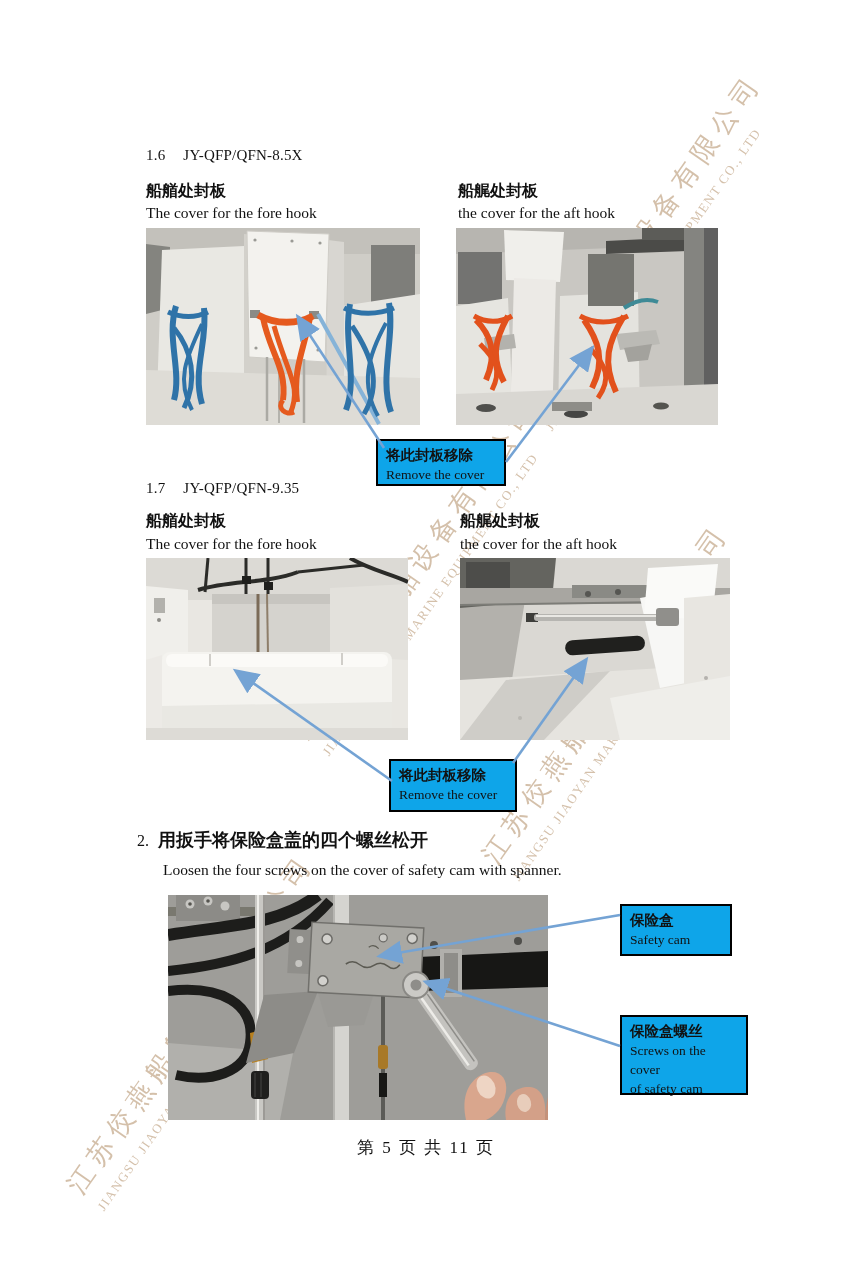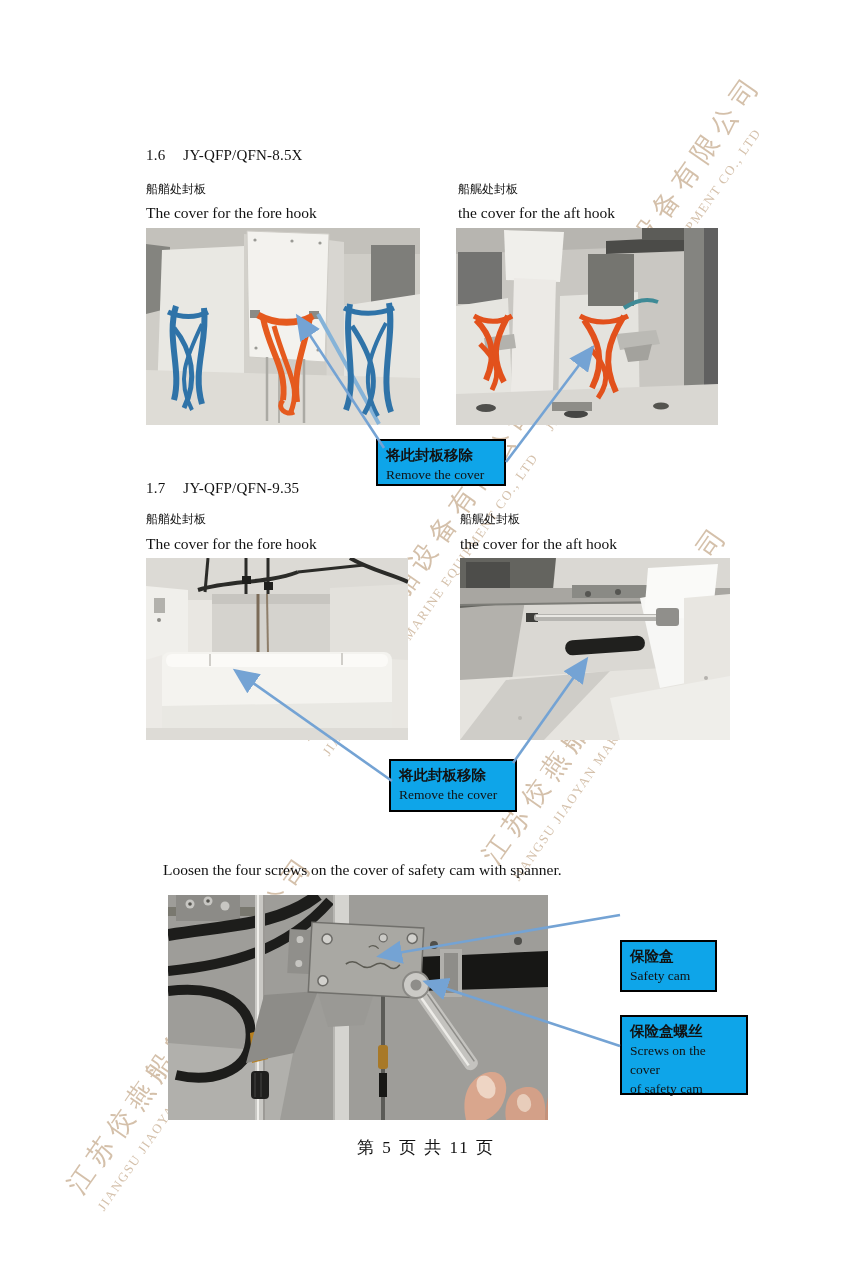--- a/index.html
+++ b/index.html
@@ -7,21 +7,21 @@
         font-family:"Liberation Serif","DejaVu Serif",serif;color:#111;}
   .abs{position:absolute;}
   
   .wm{position:absolute;z-index:1;transform:translate(-50%,-50%) rotate(-55deg);
       color:rgba(176,140,100,0.55);text-align:left;pointer-events:none;white-space:nowrap;}
   .wm-cn{font-size:27px;letter-spacing:7px;font-weight:400;}
   .wm-en{font-size:13px;letter-spacing:1.6px;margin-top:7px;}
   
   .heading{z-index:3;font-size:15px;letter-spacing:0.2px;}
   .heading .num{margin-right:18px;}
-  .cn-title{z-index:3;font-size:12px;font-weight:400;}
+  .cn-title{z-index:3;font-size:16px;font-weight:700;}
   .en-title{z-index:3;font-size:15.5px;}
   .step-line{z-index:3;font-size:18px;}
   .step-line .step-num{font-weight:400;margin-right:9px;font-size:16px;}
   .step-line .step-cn{font-weight:700;}
   .step-en{z-index:3;font-size:15.5px;}
   .footer{z-index:3;left:0;width:852px;text-align:center;font-size:17px;letter-spacing:2px;}
   
   .photo{z-index:2;display:block;}
   .photo svg{display:block;}
   
@@ -217,20 +217,23 @@
       <circle cx="246" cy="120" r="2" fill="#b4b2ad"></circle>
       <circle cx="60" cy="160" r="2" fill="#bab8b3"></circle>
     </svg>
   </div>
 
   <div class="abs callout" style="left:389px;top:759px;width:128px;height:53px;">
     <span class="c-cn">将此封板移除</span>
     <span class="c-en">Remove the cover</span>
   </div>
 
+  <div class="abs step-line" style="left:137px;top:828px;">
+    <span class="step-num">2.</span><span class="step-cn">用扳手将保险盒盖的四个螺丝松开</span>
+  </div>
   <div class="abs step-en" style="left:163px;top:861px;">Loosen the four screws on the cover of safety cam with spanner.</div>
 
   <div class="abs photo" style="left:168px;top:895px;">
     <svg width="380" height="225" viewBox="0 0 380 225">
       <rect width="380" height="225" fill="#9e9d99"></rect>
       <polygon points="0,148 125,158 112,225 0,225" fill="#b1b0ac"></polygon>
       <rect x="0" y="12" width="92" height="9" fill="#79786f"></rect>
       <rect x="8" y="0" width="64" height="26" fill="#8c8b87"></rect>
       <circle cx="22" cy="9" r="4.5" fill="#c7c6c2"></circle>
         <circle cx="40" cy="6" r="4.5" fill="#c7c6c2"></circle>
@@ -282,21 +285,21 @@
       <circle cx="248" cy="90" r="13" fill="#cbcac6" stroke="#8a8985" stroke-width="2"></circle>
       <circle cx="248" cy="90" r="5.5" fill="#8e8d89"></circle>
       <path d="M298,225 C293,202 300,186 315,179 C330,173 340,182 338,197 C336,212 327,221 318,225 Z" fill="#d9a68d"></path>
       <ellipse cx="318" cy="192" rx="9" ry="12" fill="#eed5c4" transform="rotate(-24 318 192)"></ellipse>
       <path d="M338,225 C335,206 343,194 358,192 C372,191 379,201 377,225 Z" fill="#d3a088"></path>
       <ellipse cx="356" cy="208" rx="7" ry="9" fill="#e8cdbb" transform="rotate(-15 356 208)"></ellipse>
       <path d="M377,225 C377,210 381,202 380,198 L380,225 Z" fill="#c59179"></path>
     </svg>
   </div>
 
-  <div class="abs callout" style="left:620px;top:940px;width:97px;height:52px;">
+  <div class="abs callout" style="left:620px;top:904px;width:112px;height:52px;">
     <span class="c-cn">保险盒</span>
     <span class="c-en">Safety cam</span>
   </div>
 
   <div class="abs callout" style="left:620px;top:1015px;width:128px;height:80px;">
     <span class="c-cn">保险盒螺丝</span>
     <span class="c-en">Screws on the cover</span>
     <span class="c-en">of safety cam</span>
   </div>
 

